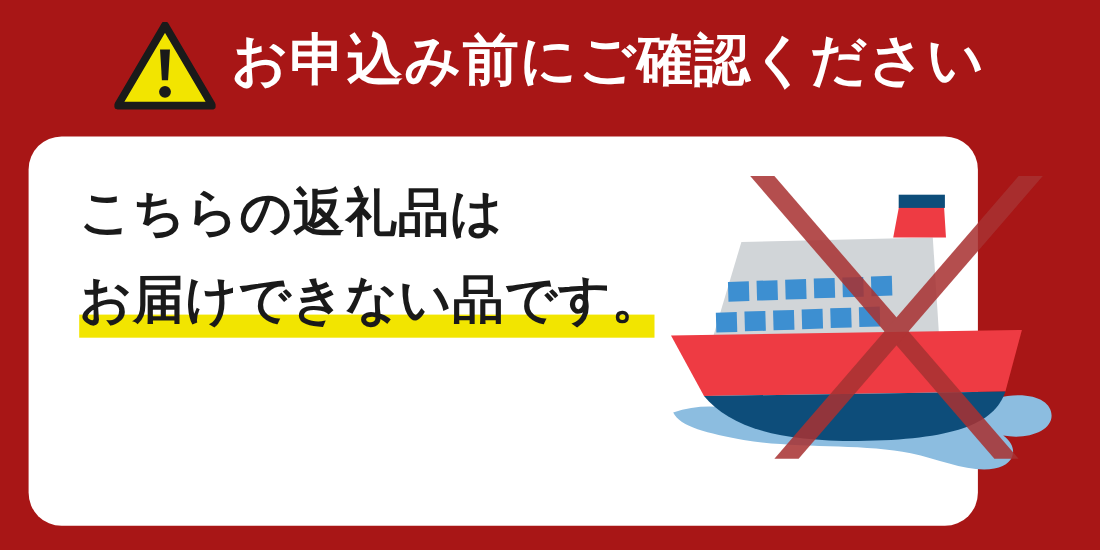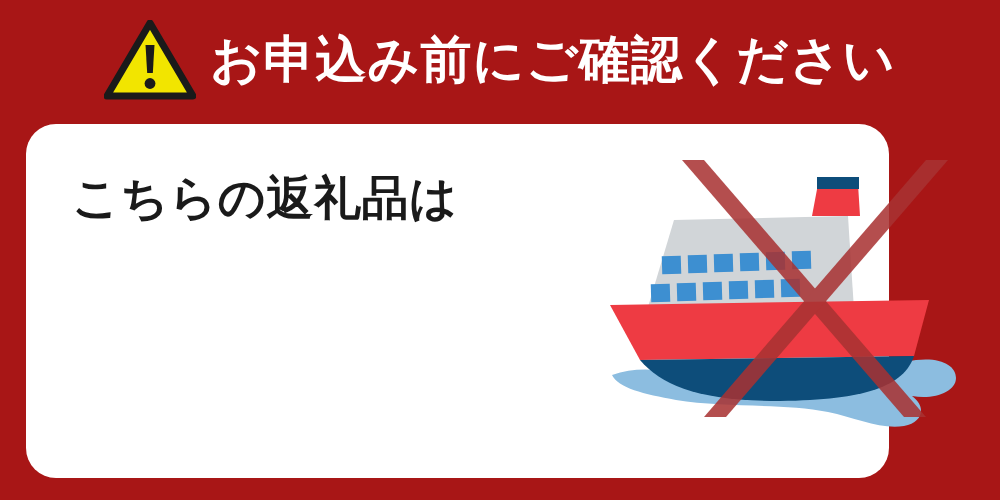--- a/index.html
+++ b/index.html
@@ -6,21 +6,21 @@
     margin: 0;
     padding: 0;
     background: #ffffff;
   }
   #screen {
     position: relative;
     width: 1000px;
     height: 500px;
     background: #a81616;
     overflow: hidden;
-    font-family: Liberation Sans, sans-serif;
+    font-family: Liberation Mono, monospace;
   }
 
   
   #header {
     position: absolute;
     left: 0;
     top: 0;
     width: 1000px;
     height: 124px;
     display: flex;
@@ -120,20 +120,24 @@
 
   <div id="card">
 
     <div id="message-block">
 
       <div class="msg-line">
         <span class="msg-text">こちらの返礼品は</span>
       </div>
 
 
+      <div class="msg-line">
+        <span class="hl" id="hl-3"></span>
+        <span class="msg-text">お届けできない品です。</span>
+      </div>
 
     </div>
 
     <div id="ship-illustration">
       <svg viewBox="0 0 360 290" width="360" height="290" aria-hidden="true">
 
         <g>
           <path d="M8 215
                    C 55 198, 105 226, 160 228
                    C 215 230, 268 206, 312 200

